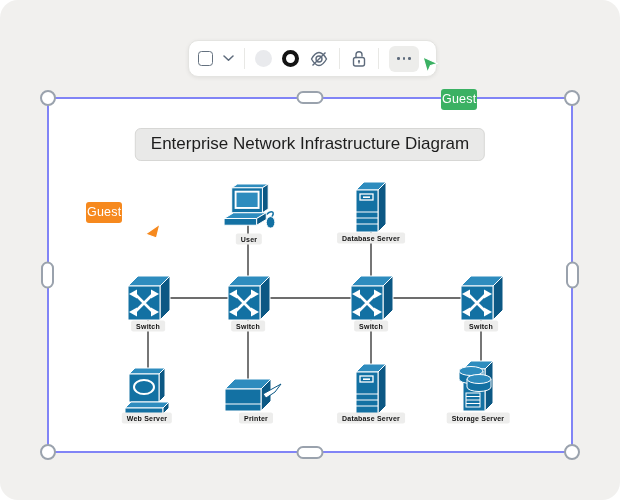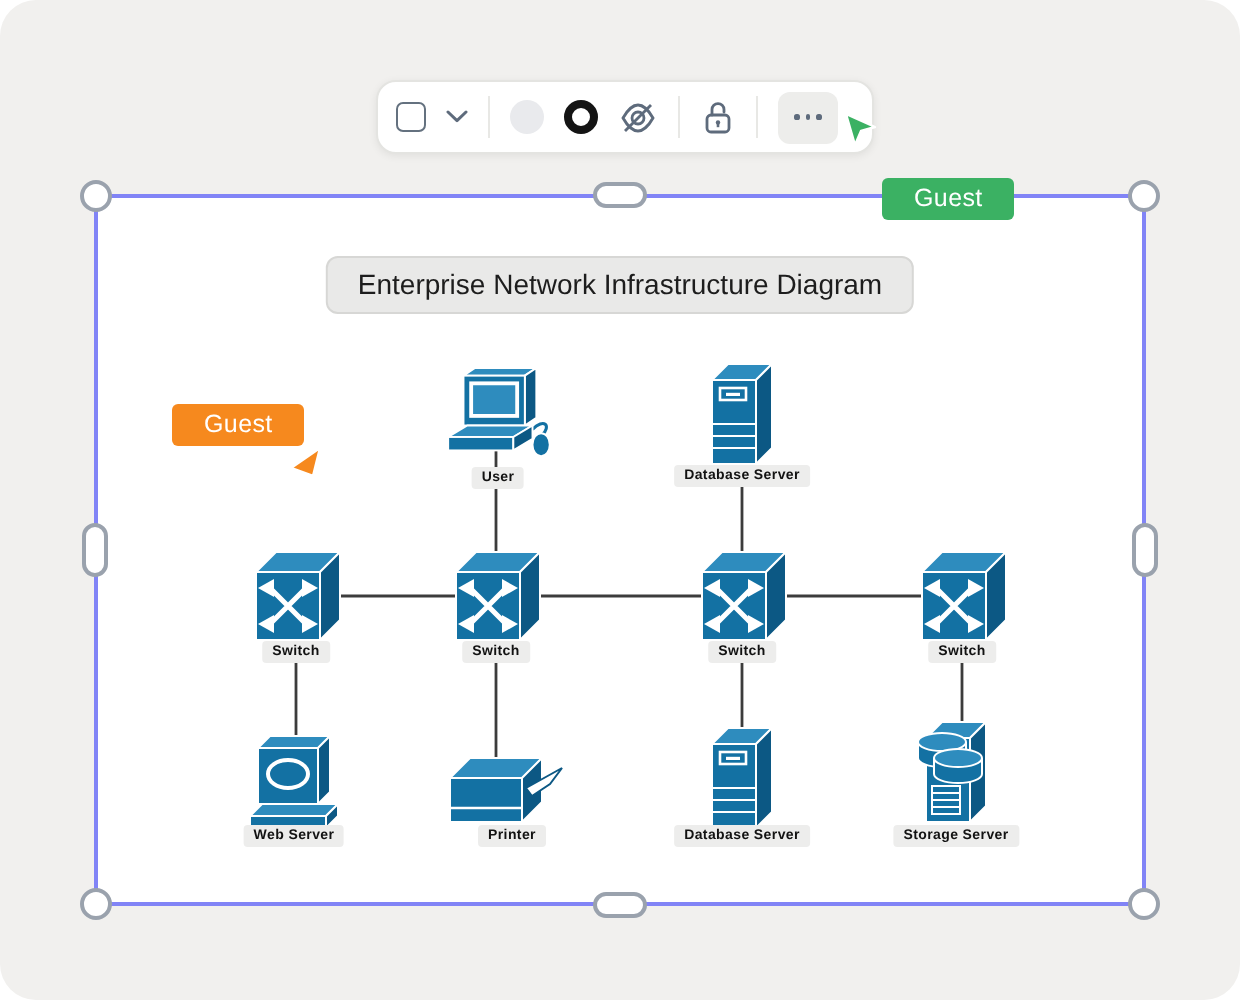--- a/index.html
+++ b/index.html
@@ -15,21 +15,21 @@
   .tb-divider { width:1px; height:21px; background:#E8E8E5; flex:0 0 auto; }
   .tb-btn { display:flex; align-items:center; justify-content:center; cursor:pointer; }
   .sq-icon { width:15px; height:15px; border:1.6px solid #64717F; border-radius:3.5px; }
   .swatch-fill { width:17px; height:17px; border-radius:50%; background:#E9EAED; }
   .swatch-ring { width:17px; height:17px; border-radius:50%; border:4px solid #141414; background:transparent; }
   .more-btn { width:30px; height:26px; background:#EDEDEB; border-radius:6px; display:flex; gap:3px; align-items:center; justify-content:center; }
   .dot { width:2.6px; height:2.6px; border-radius:50%; background:#5E6B7C; }
 
   
   .badge { position:absolute; color:#fff; font-size:12.5px; font-weight:500;
-    padding:3px 16px 4px; border-radius:3px; z-index:60; letter-spacing:.2px; }
+    padding:3px 1px 4px; border-radius:3px; z-index:60; letter-spacing:.2px; }
   .badge-guest { left:441px; top:89px; background:#3BB163; }
   .badge-viewer { left:86px; top:202px; background:#F6891E; }
   .cursor { position:absolute; z-index:61; }
   .cursor-guest { left:420px; top:55px; }
   .cursor-viewer { left:143px; top:221px; }
 
   
   .frame { position:absolute; left:47px; top:97px; width:526px; height:356px;
     background:#fff; border:2px solid #8184F6; z-index:5; }
   .handle { position:absolute; background:#fff; border:2px solid #9AA2AD; z-index:30; }
@@ -39,21 +39,21 @@
   .tl { left:-9px; top:-9px; } .tr { right:-9px; top:-9px; }
   .bl { left:-9px; bottom:-9px; } .br { right:-9px; bottom:-9px; }
   .tm { left:50%; top:-8px; transform:translateX(-50%); }
   .bm { left:50%; bottom:-8px; transform:translateX(-50%); }
   .lm { left:-8px; top:50%; transform:translateY(-50%); }
   .rm { right:-8px; top:50%; transform:translateY(-50%); }
 
   
   .canvas-title { position:absolute; left:310px; top:128px; transform:translateX(-50%);
     background:#E9E9E8; border:1px solid #D7D7D5; border-radius:6px;
-    padding:5px 15px 6px; font-size:14px; font-weight:500; color:#1D1D1D;
+    padding:5px 15px 6px; font-size:17px; font-weight:500; color:#1D1D1D;
     white-space:nowrap; z-index:12; }
   .connections { position:absolute; inset:0; z-index:8; pointer-events:none; }
   .node { position:absolute; z-index:10; }
   .node-label { position:absolute; transform:translate(-50%,-50%);
     background:#EDEDEC; color:#121212; font-size:7px; font-weight:700;
     padding:2px 5px; border-radius:2px; white-space:nowrap; z-index:11;
     letter-spacing:.2px; }
 </style>
 </head>
 <body>

